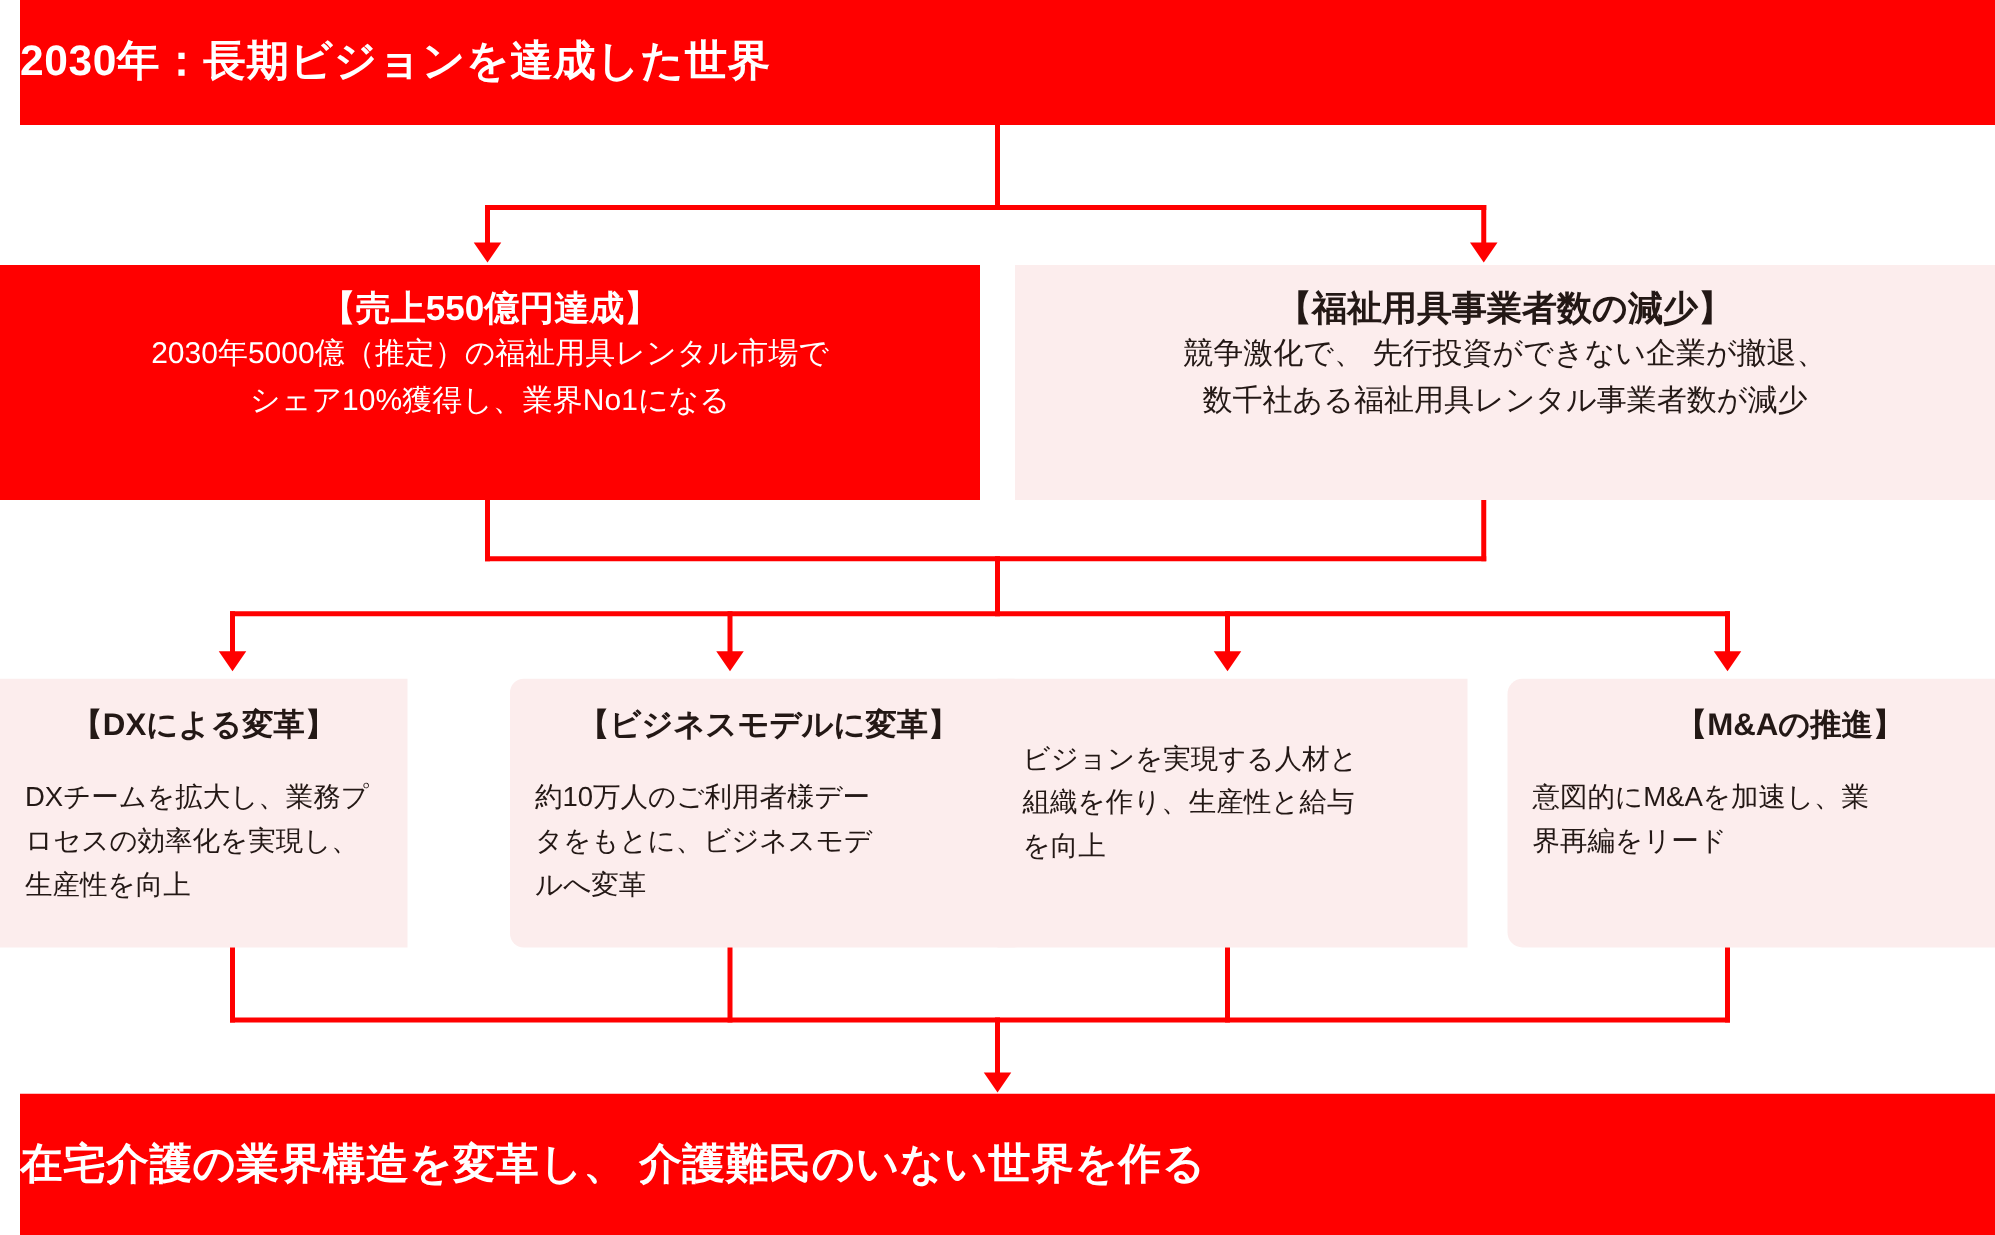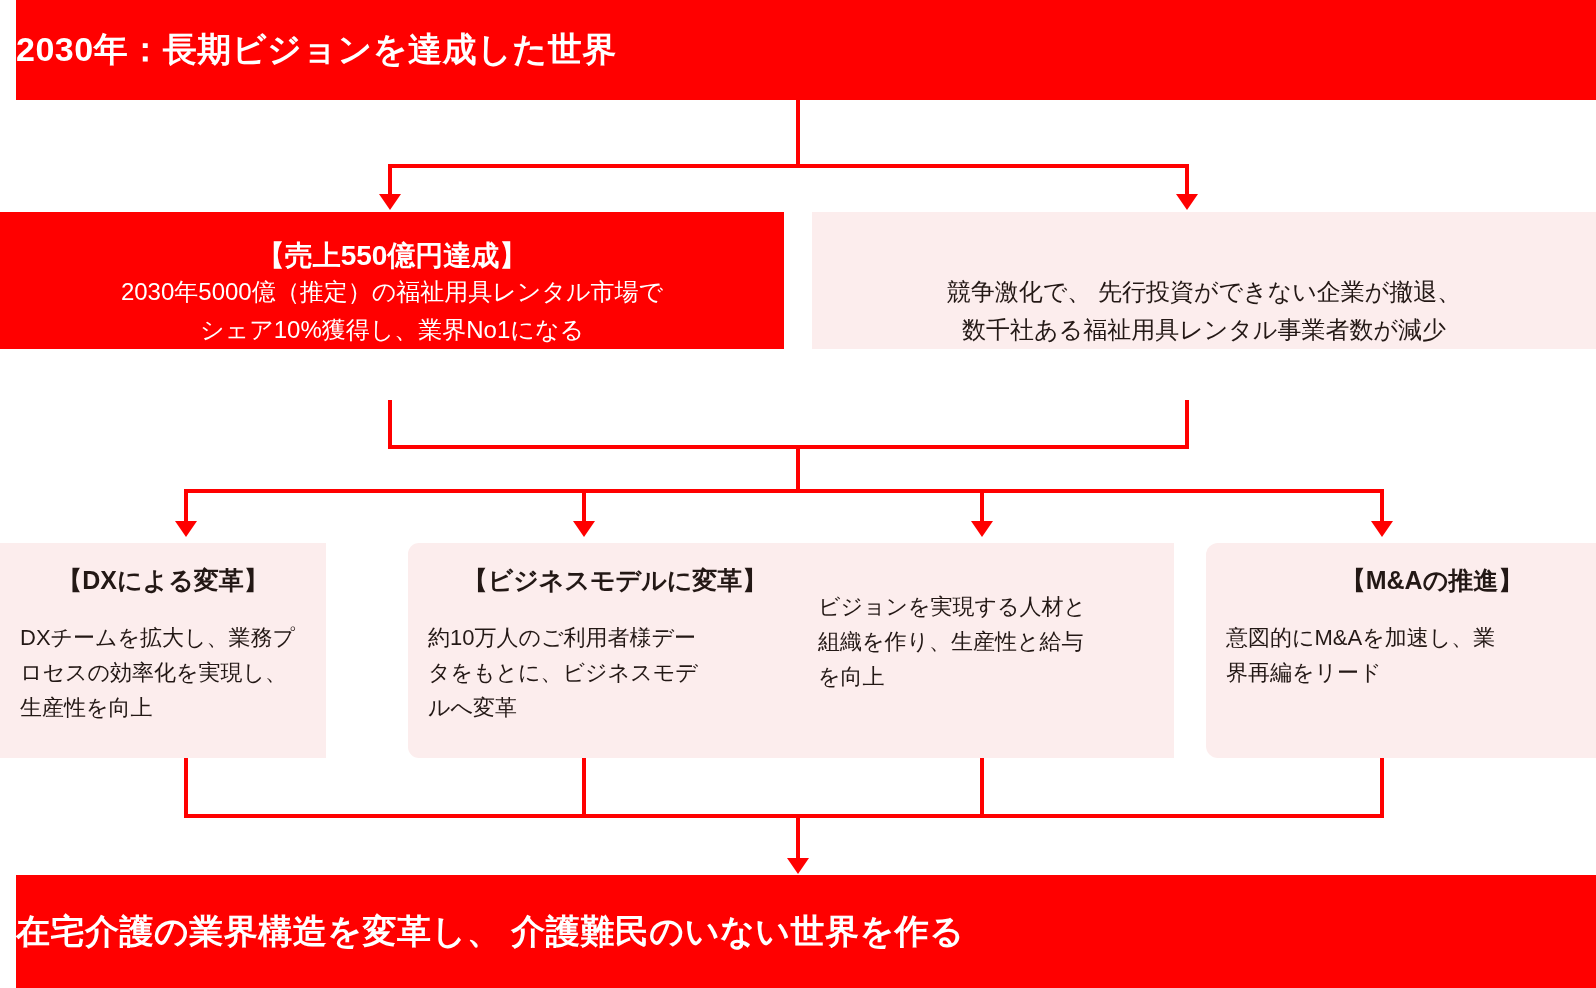--- a/index.html
+++ b/index.html
@@ -61,23 +61,22 @@
     white-space: pre-line;
   }
   .box.red .box-title,
   .box.red .box-body { color: #ffffff; }
   .box.pink .box-title,
   .box.pink .box-body { color: #231815; }
 
   
   .row-top {
     top: 212px;
-    height: 137px;
-    padding-top: 30px;
-    justify-content: flex-end;
+    height: 188px;
+    padding-top: 17px;
   }
   .row-top .box-title { font-size: 28px; }
   .row-top .box-body  { font-size: 24px; text-align: center; margin-top: 0; }
 
   #box-sales    { left: 0px;   width: 784px; }
   #box-decline  { left: 812px; width: 784px; }
 
   
   .row-mid {
     top: 543px;
@@ -125,20 +124,21 @@
   <div class="conn vline" style="left:1185px; top:164px; height:32px;"></div>
   <div class="arrow" style="left:1176px; top:194px;"></div>
 
   <div class="box red row-top" id="box-sales">
     <div class="box-title">【売上550億円達成】</div>
     <div class="box-body">2030年5000億（推定）の福祉用具レンタル市場で
 シェア10%獲得し、業界No1になる</div>
   </div>
 
   <div class="box pink row-top" id="box-decline">
+    <div class="box-title">【福祉用具事業者数の減少】</div>
     <div class="box-body">競争激化で、 先行投資ができない企業が撤退、
 数千社ある福祉用具レンタル事業者数が減少</div>
   </div>
 
   <div class="conn vline" style="left:388px; top:400px; height:49px;"></div>
   <div class="conn vline" style="left:1185px; top:400px; height:49px;"></div>
   <div class="conn hline" style="left:388px; top:445px; width:801px;"></div>
   <div class="conn vline" style="left:796px; top:445px; height:48px;"></div>
 
   <div class="conn hline" style="left:184px; top:489px; width:1200px;"></div>

